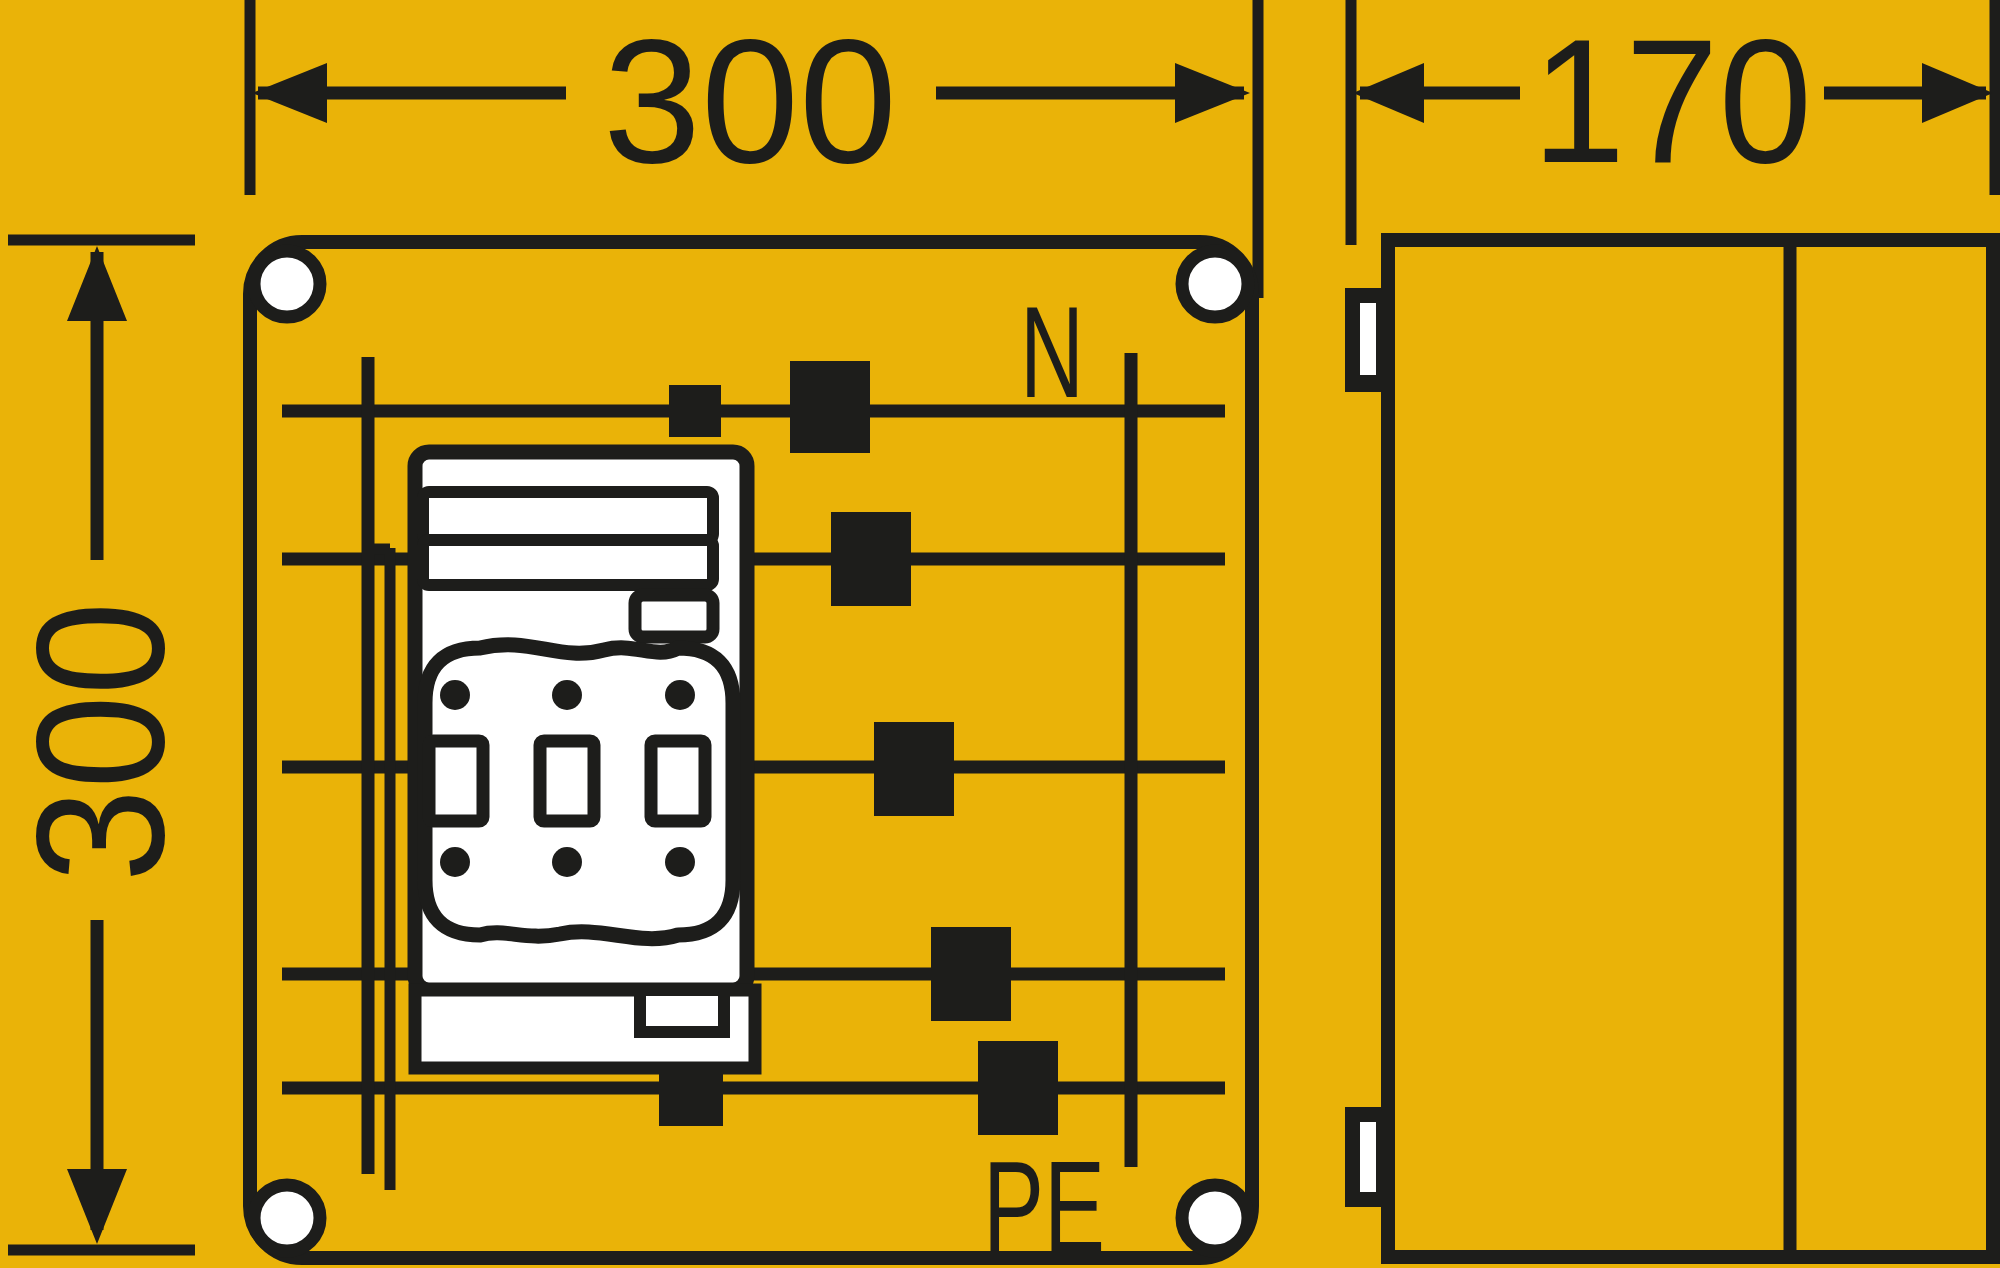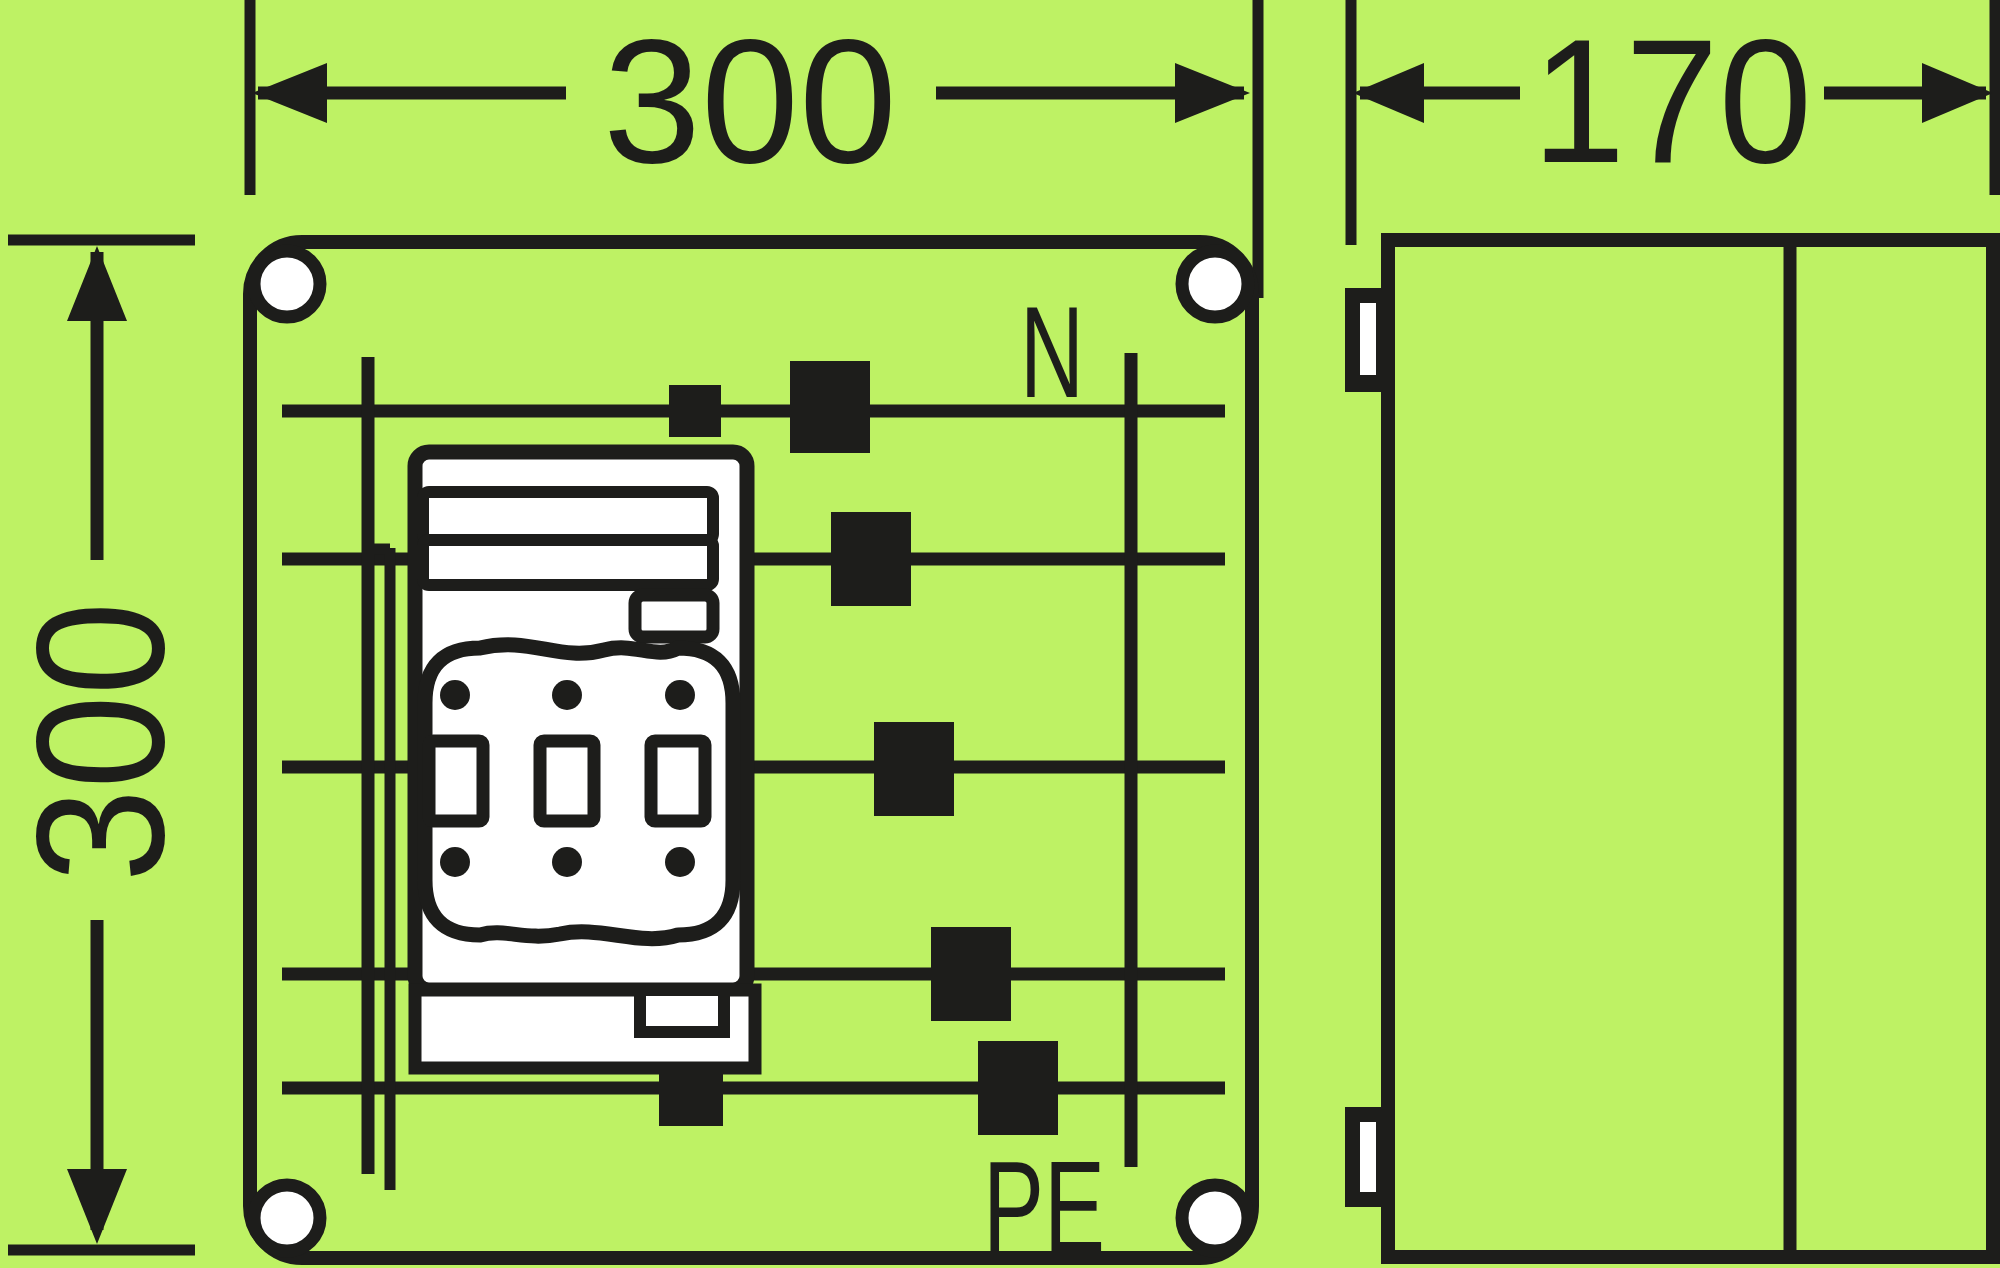--- a/index.html
+++ b/index.html
@@ -3,21 +3,21 @@
 <meta charset="utf-8">
 <style>
   html, body {
     margin: 0;
     padding: 0;
     background: #ffffff;
   }
   .canvas {
     width: 2000px;
     height: 1268px;
-    background: #bef264;
+    background: #eab308;
     position: relative;
     font-family: "Liberation Sans", sans-serif;
   }
   svg { display: block; }
   .ink-stroke { stroke: #1d1d1b; fill: none; }
   .ink-fill   { fill: #1d1d1b; stroke: none; }
   .white-fill { fill: #ffffff; }
   text.dim-text {
     fill: #1d1d1b;
     font-family: "Liberation Sans", sans-serif;

